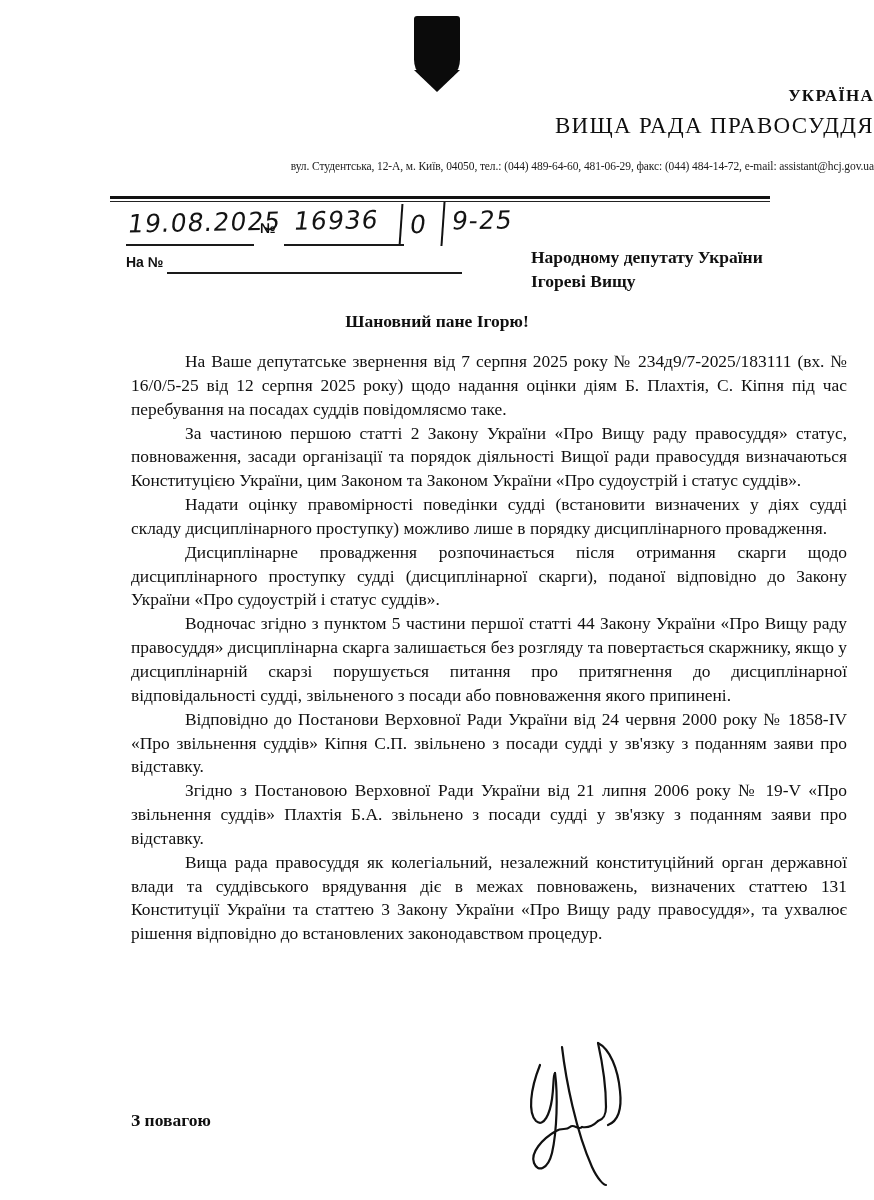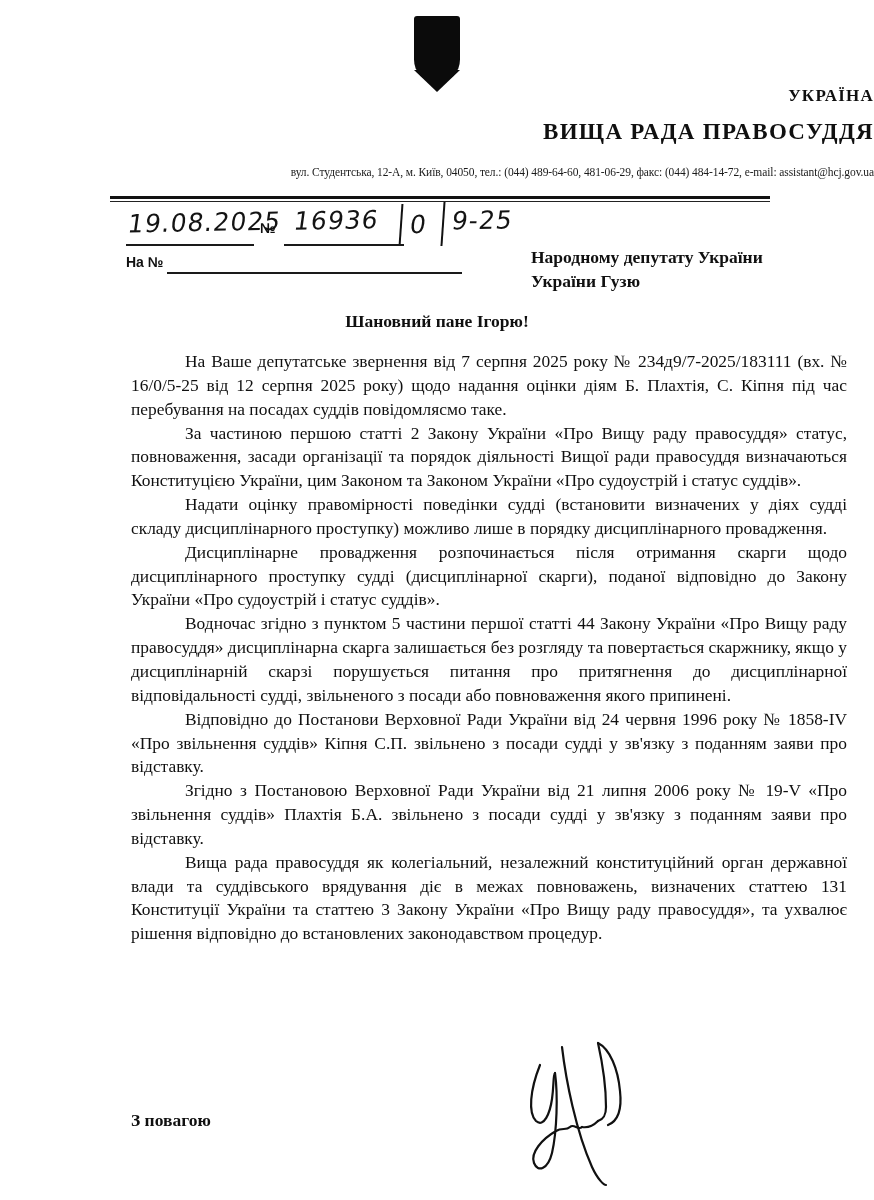--- a/index.html
+++ b/index.html
@@ -55,24 +55,24 @@
 
   .country-name {
     font-family: "Liberation Serif", "DejaVu Serif", serif;
     font-weight: bold;
     font-size: 17px;
     letter-spacing: 1.2px;
     margin-top: 6px;
   }
   .org-name {
     font-family: "Liberation Serif", "DejaVu Serif", serif;
-    font-weight: bold;
+    font-weight: normal;
     font-size: 23px;
     letter-spacing: 1.3px;
-    margin-top: 13px;
+    margin-top: 7px;
   }
   .contact-line {
     font-family: "Liberation Serif", "DejaVu Serif", serif;
     font-size: 11.5px;
     margin-top: 21px;
     color: #1a1a1a;
     letter-spacing: -0.1px;
     transform: scaleY(1.06);
     margin-left: 8px;
   }
@@ -294,32 +294,32 @@
     <span class="hand-sep2"></span>
     <span class="hand hand-suffix">9-25</span>
     <span class="underline-date"></span>
     <span class="underline-num"></span>
     <span class="na-row">На №</span>
     <span class="underline-na"></span>
   </div>
 
   <div class="addressee">
     <div>Народному депутату України</div>
-    <div>України Гузю</div>
+    <div>Ігореві Вищу</div>
   </div>
 
   <div class="salutation">Шановний пане Ігорю!</div>
 
   <div class="body-text">
     <p>На Ваше депутатське звернення від 7 серпня 2025 року № 234д9/7-2025/183111 (вх. № 16/0/5-25 від 12 серпня 2025 року) щодо надання оцінки діям Б. Плахтія, С. Кіпня під час перебування на посадах суддів повідомлясмо таке.</p>
     <p>За частиною першою статті 2 Закону України «Про Вищу раду правосуддя» статус, повноваження, засади організації та порядок діяльності Вищої ради правосуддя визначаються Конституцією України, цим Законом та Законом України «Про судоустрій і статус суддів».</p>
     <p>Надати оцінку правомірності поведінки судді (встановити визначених у діях судді складу дисциплінарного проступку) можливо лише в порядку дисциплінарного провадження.</p>
     <p>Дисциплінарне провадження розпочинається після отримання скарги щодо дисциплінарного проступку судді (дисциплінарної скарги), поданої відповідно до Закону України «Про судоустрій і статус суддів».</p>
     <p>Водночас згідно з пунктом 5 частини першої статті 44 Закону України «Про Вищу раду правосуддя» дисциплінарна скарга залишається без розгляду та повертається скаржнику, якщо у дисциплінарній скарзі порушується питання про притягнення до дисциплінарної відповідальності судді, звільненого з посади або повноваження якого припинені.</p>
-    <p>Відповідно до Постанови Верховної Ради України від 24 червня 1996 року № 1858-IV «Про звільнення суддів» Кіпня С.П. звільнено з посади судді у зв'язку з поданням заяви про відставку.</p>
+    <p>Відповідно до Постанови Верховної Ради України від 24 червня 2000 року № 1858-IV «Про звільнення суддів» Кіпня С.П. звільнено з посади судді у зв'язку з поданням заяви про відставку.</p>
     <p>Згідно з Постановою Верховної Ради України від 21 липня 2006 року № 19-V «Про звільнення суддів» Плахтія Б.А. звільнено з посади судді у зв'язку з поданням заяви про відставку.</p>
     <p>Вища рада правосуддя як колегіальний, незалежний конституційний орган державної влади та суддівського врядування діє в межах повноважень, визначених статтею 131 Конституції України та статтею 3 Закону України «Про Вищу раду правосуддя», та ухвалює рішення відповідно до встановлених законодавством процедур.</p>
   </div>
 
   <svg class="signature-svg" viewBox="0 0 190 155">
     <g fill="none" stroke="#111" stroke-width="2.2" stroke-linecap="round" stroke-linejoin="round">
       <path d="M40 30 C30 55, 28 78, 36 86 C44 93, 50 78, 52 64 C54 50, 53 40, 55 38"></path>
       <path d="M55 38 C58 60, 57 96, 52 118 C48 134, 38 138, 34 128 C30 118, 42 104, 56 96"></path>
       <path d="M56 96 C62 92, 66 96, 70 92 C74 88, 78 96, 82 92"></path>
       <path d="M62 12 C66 46, 76 96, 92 132 C98 145, 104 150, 106 150"></path>

